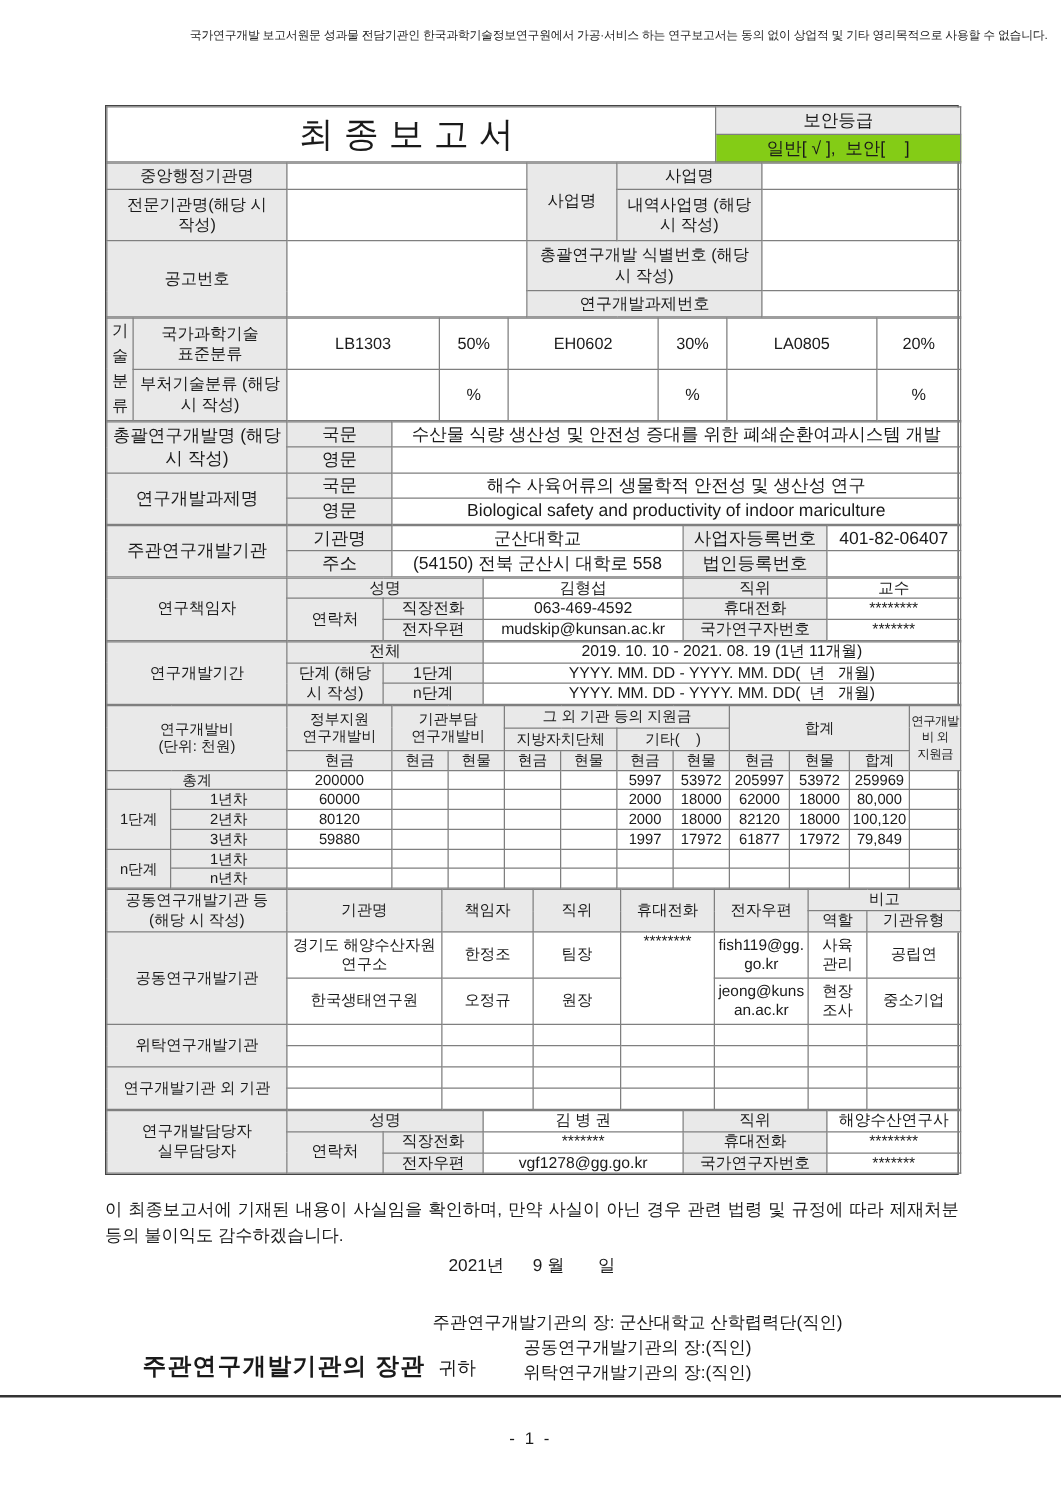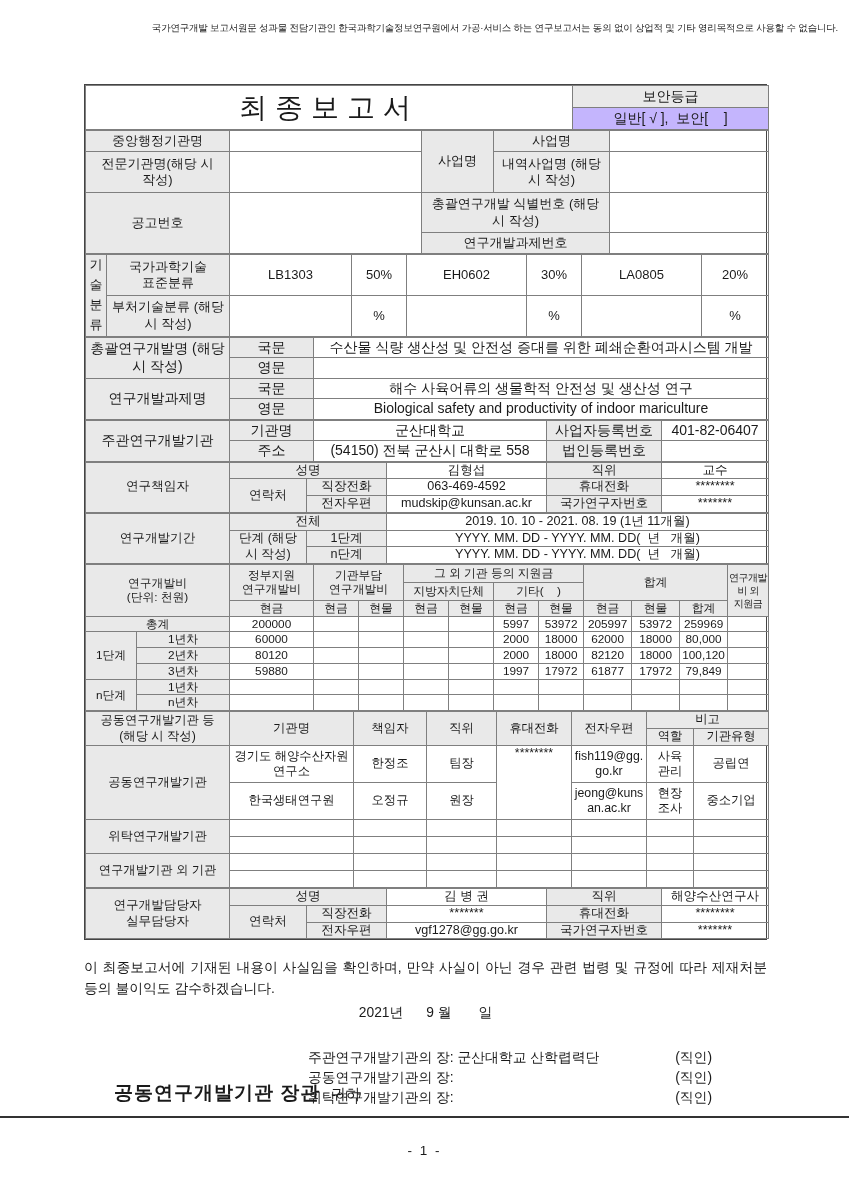--- a/index.html
+++ b/index.html
@@ -19,21 +19,21 @@
   .t-names td, .t-lead td { height:18px; font-size:14px; }
   .t-pi td, .t-period td, .t-mgr td { height:15px; font-size:12.6px; padding:0 3px; }
   .t-budget td { font-size:11.8px; padding:0 1px; height:15px; }
   .t-budget .hx { font-size:10px; letter-spacing:-0.5px; line-height:1.3; }
   .t-partners td { font-size:12.3px; padding:0 2px; height:17px; }
   .t-partners .two-line { height:37px; }
   .vtop { vertical-align:top; padding-top:8px; }
   .decl { margin-top:18px; font-size:13.8px; line-height:1.5; text-align:justify; }
   .dateline { margin-top:4px; text-align:center; font-size:13.8px; }
   .signs { margin-top:26px; margin-left:224px; font-size:13.8px; }
-  .sign-row { display:flex; justify-content:space-between; width:404px; line-height:1.45; }
+  .sign-row { display:flex; justify-content:center; width:404px; line-height:1.45; }
   .sign-pi { margin-bottom:27px; }
   .minister-band { position:absolute; top:1080px; left:0; width:849px; border-bottom:2.5px solid #333; padding:0 0 10px 114px; }
   .minister { font-size:19px; font-weight:bold; letter-spacing:1px; display:inline; }
   .honorific { font-size:15px; display:inline; margin-left:6px; }
   .pageno { position:absolute; top:1143px; left:0; width:849px; text-align:center; font-size:13.5px; letter-spacing:2px; }
 </style>
 </head>
 <body>
 
 <div class="page">
@@ -47,21 +47,21 @@
         <colgroup>
             <col style="width:487px">
             <col style="width:196px">
           </colgroup>
         <tbody>
             <tr>
           <td rowspan="2" class="title-cell">최종보고서</td>
           <td class="lbl sec-top-cell" style="height:22px;font-size:14px;">보안등급</td>
         </tr>
         <tr>
-          <td class="pre" style="height:22px;font-size:14px;background:#c4b5fd;">일반[ √ ],  보안[    ]</td>
+          <td class="pre" style="height:22px;font-size:14px;background:#84cc16;">일반[ √ ],  보안[    ]</td>
         </tr>
       </tbody>
         </table>
 
       <table>
         <colgroup>
             <col style="width:144px">
             <col style="width:192px">
             <col style="width:72px">
             <col style="width:116px">
@@ -508,19 +508,19 @@
         <span>(직인)</span>
       </div>
       <div class="sign-row">
         <span>위탁연구개발기관의 장:</span>
         <span>(직인)</span>
       </div>
     </div>
   </div>
 
   <div class="minister-band">
-    <span class="minister">공동연구개발기관 장관</span>
+    <span class="minister">주관연구개발기관의 장관</span>
     <span class="honorific">귀하</span>
   </div>
 
   <div class="pageno">- 1 -</div>
 
 </div>
 
 </body></html>

